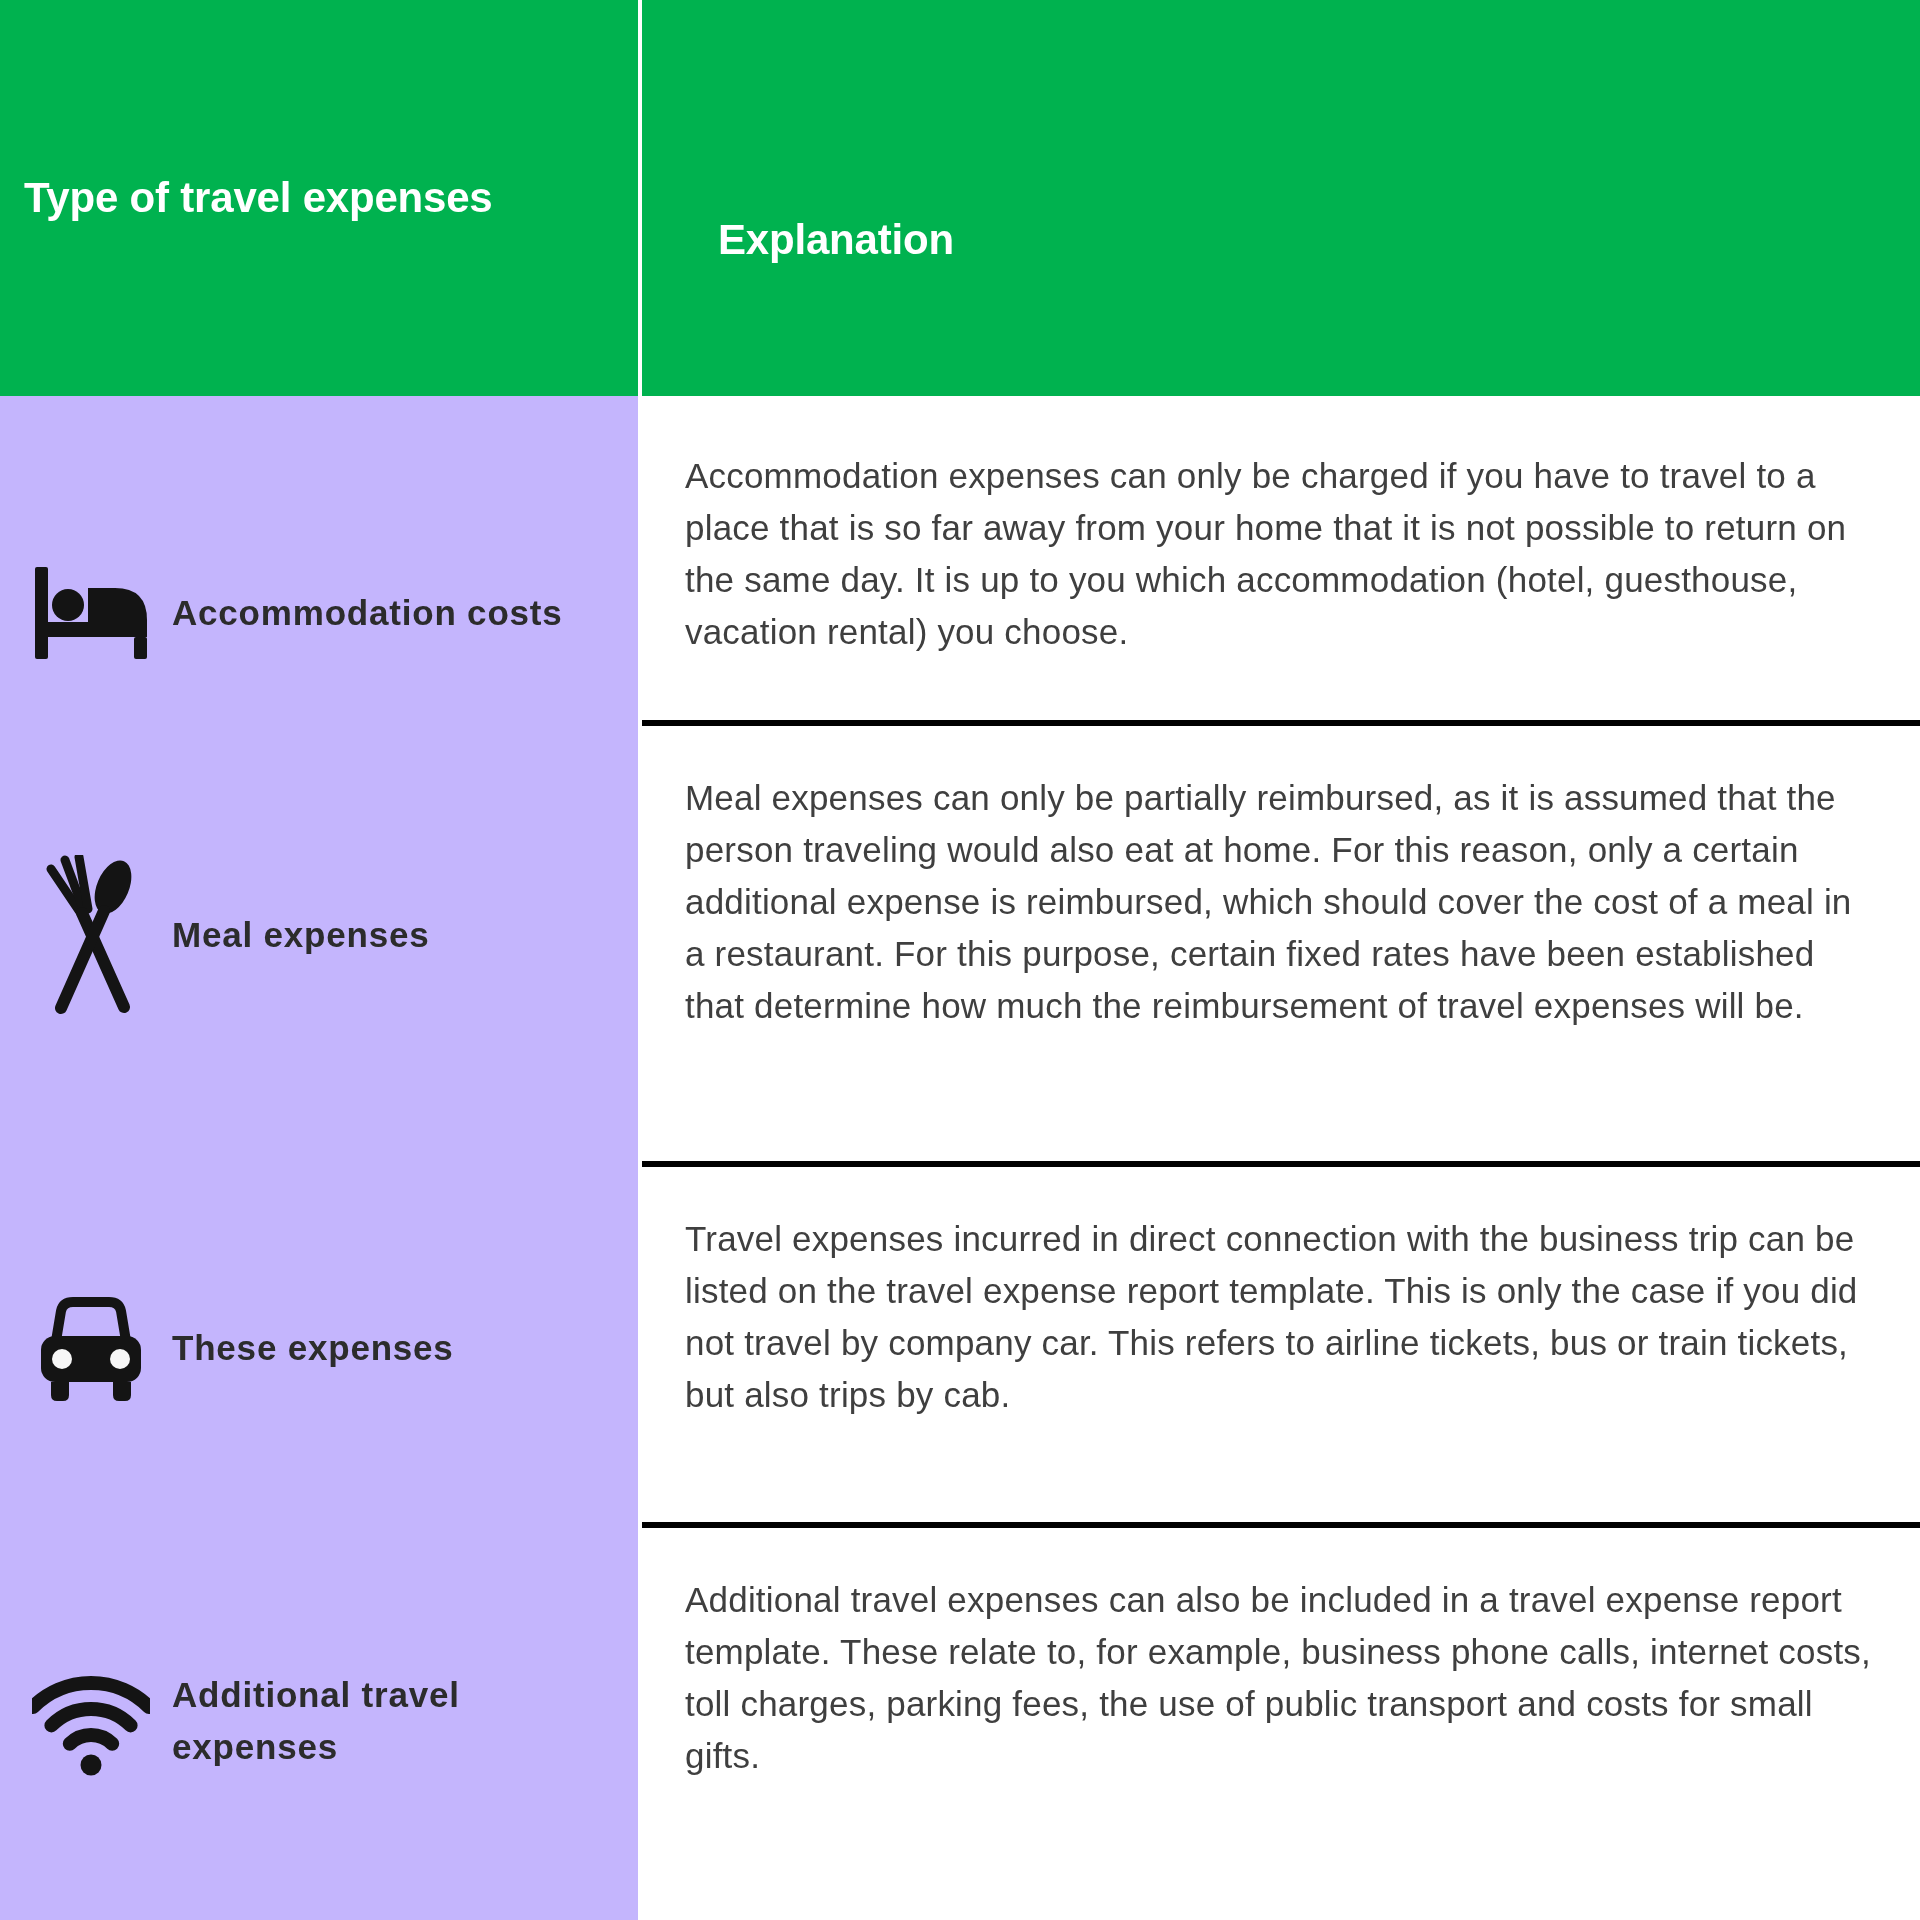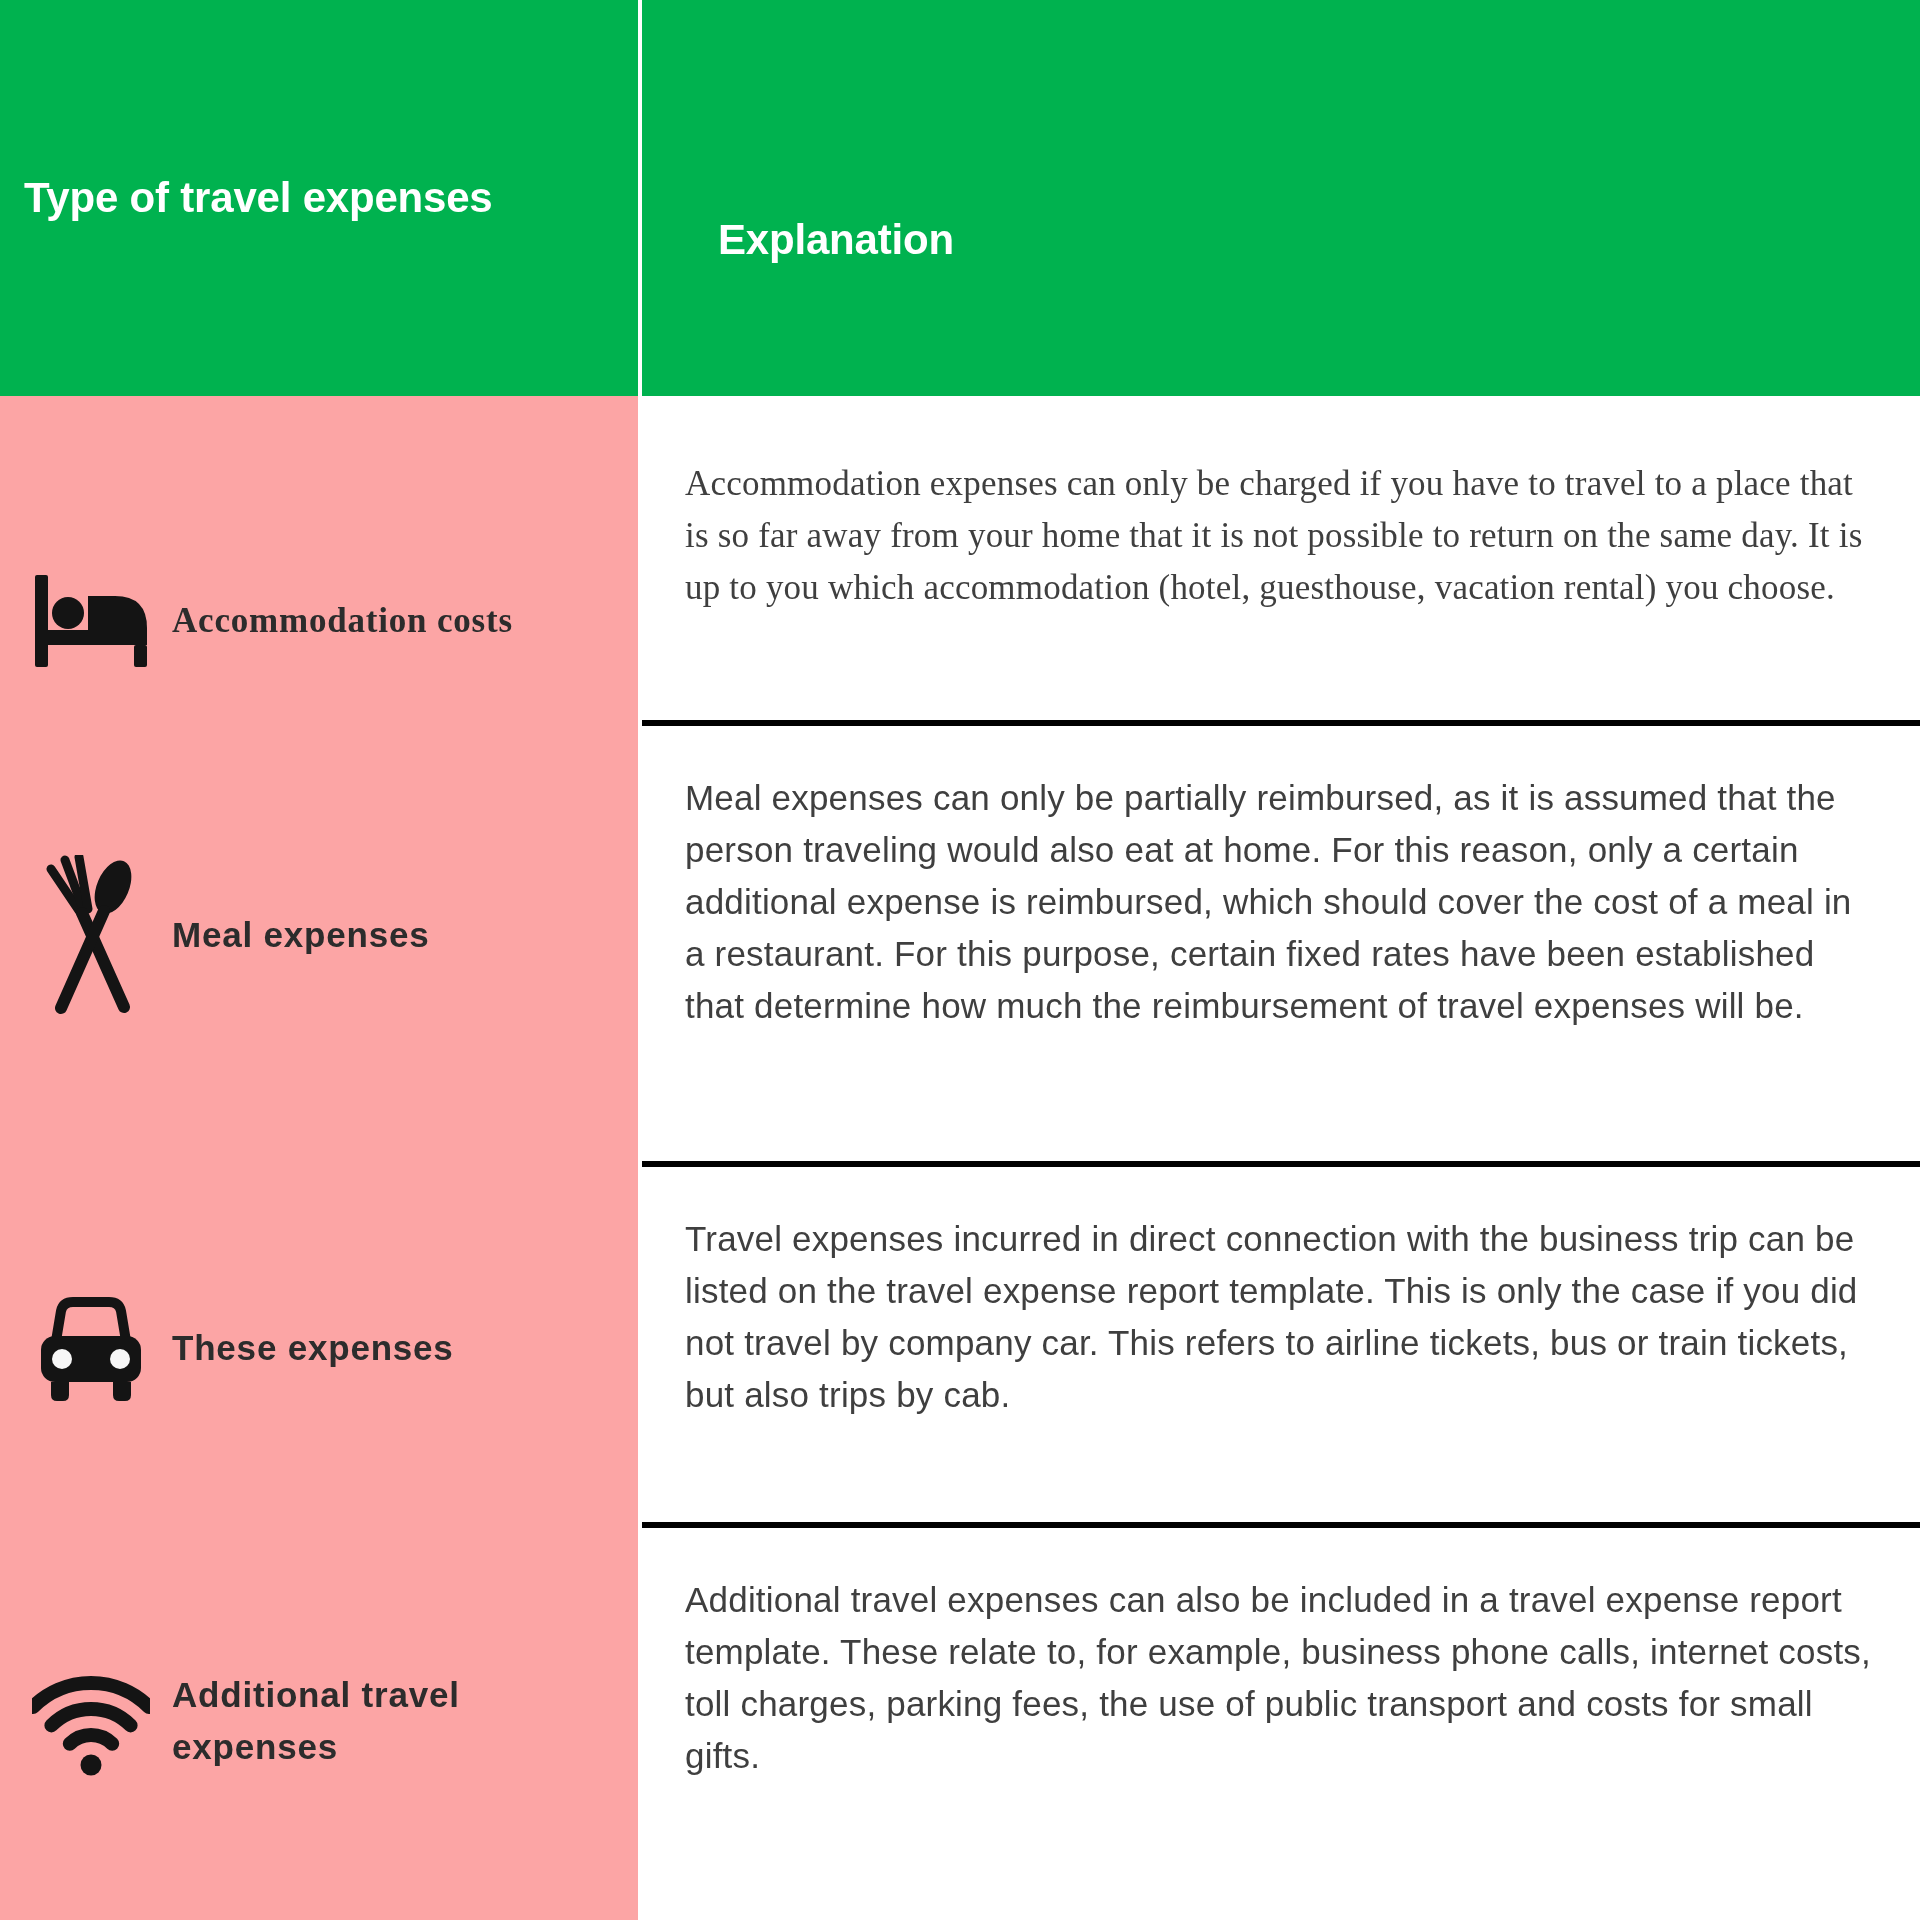--- a/index.html
+++ b/index.html
@@ -23,21 +23,21 @@
     background:#ffffff;
   }
   .header-title {
     color:#ffffff; font-size:42px; font-weight:700; letter-spacing:-0.2px;
     padding-left:24px; white-space:nowrap;
   }
   .header-title.explanation { padding-left:76px; }
   
   .body-left {
     position:absolute; left:0; top:396px; width:638px; height:1524px;
-    background:#fca5a5;
+    background:#c4b5fd;
     padding-left:44px;
   }
   .body-right {
     position:absolute; left:642px; top:396px; width:1278px; height:1524px;
     background:#ffffff;
   }
   .label-row {
     position:absolute; left:0; width:638px;
     display:flex; align-items:center; padding-left:30px;
   }
@@ -52,21 +52,21 @@
   .exp-cell {
     position:absolute; left:0; width:1278px;
     padding:46px 40px 0 43px;
   }
   .exp-cell.bordered { border-top:6px solid #000000; }
   .exp-text {
     font-size:35px; line-height:52px; color:#3f3f3f; letter-spacing:0.2px;
     max-width:1195px; font-weight:400;
   }
   
-  .lrow-1 { top:16px;      height:418px;font-family:Liberation Serif, serif; }
+  .lrow-1 { top:8px;      height:418px; }
   .lrow-2 { top:324px;  height:429px; }
   .lrow-3 { top:753px;  height:373px;margin-top:12px; }
   .lrow-4 { top:1126px; height:398px; }
   .icon   { fill:#141414; }
   svg { display:block; }
 </style>
 </head>
 <body>
 
 <div class="page" style="--green:#00B24F;">

